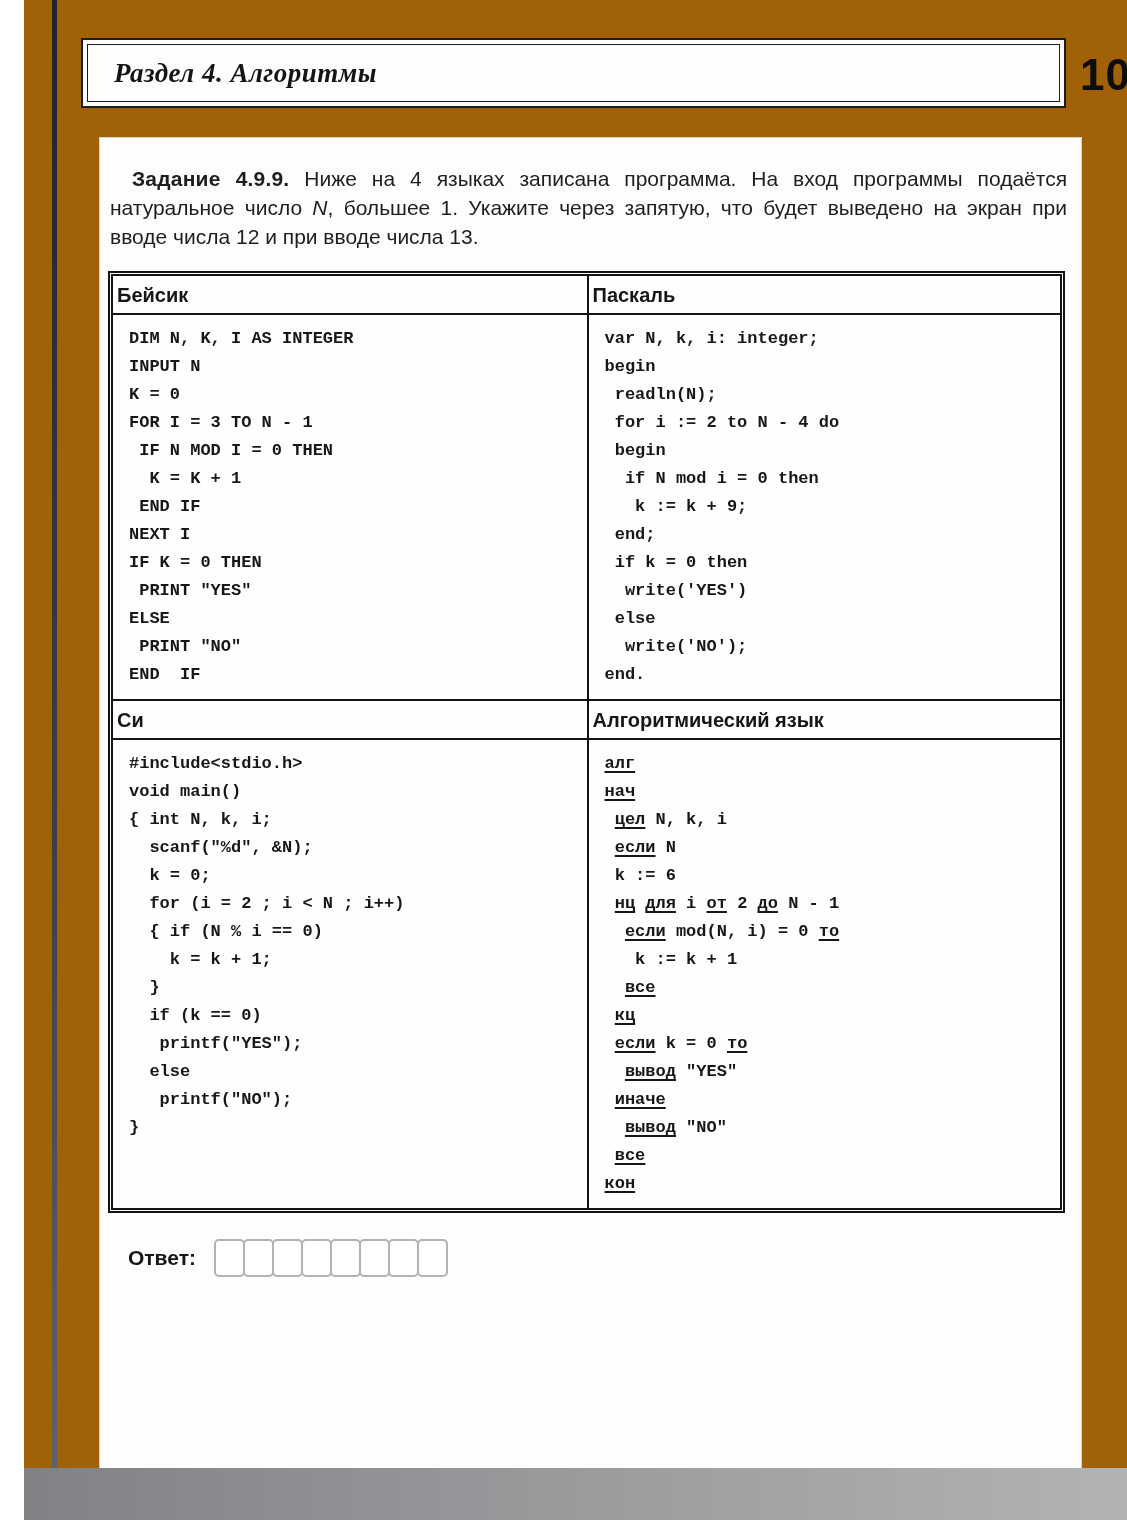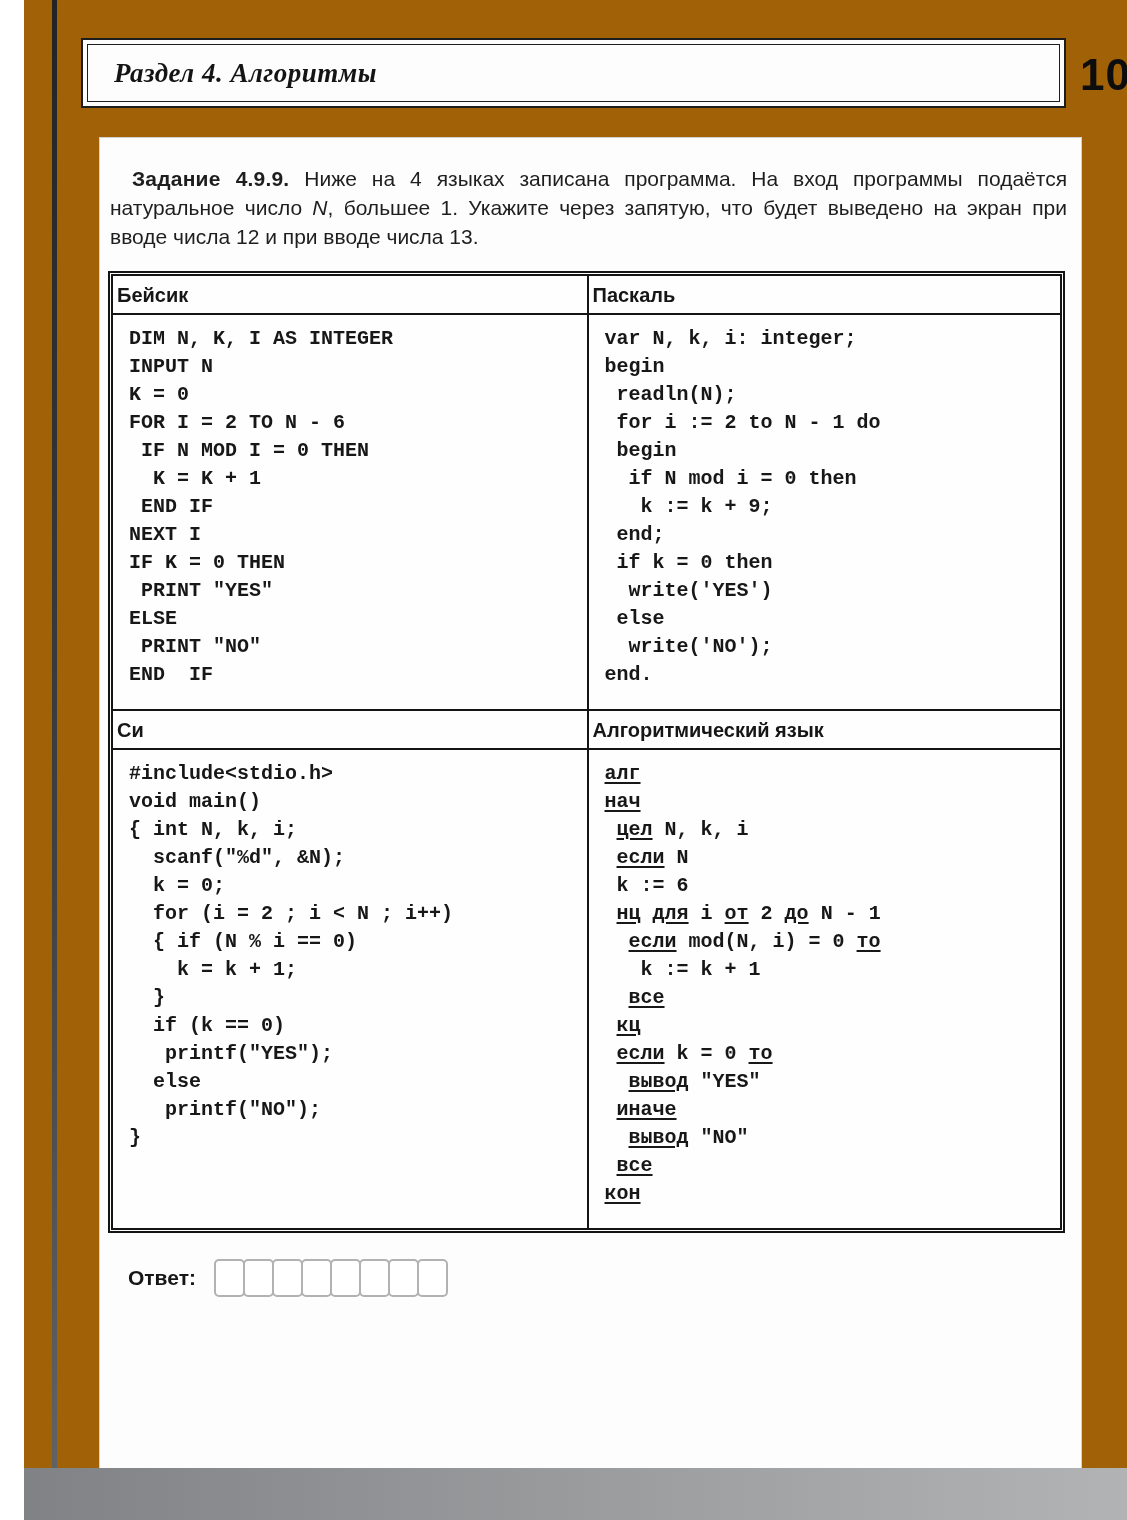--- a/index.html
+++ b/index.html
@@ -88,23 +88,23 @@
   .hdr {
     font-weight: bold;
     font-size: 20px;
     line-height: 20px;
     padding: 9px 0 8px 4px;
     color: #161616;
   }
   .code {
     font-family: "Liberation Mono", monospace;
     font-weight: bold;
-    font-size: 20px;
+    font-size: 17px;
     line-height: 28px;
-    padding: 10px 6px 20px 16px;
+    padding: 10px 6px 10px 16px;
     color: #171717;
   }
   .code-line { white-space: pre; }
   .code-line u, .hdr u {
     text-decoration-thickness: 2px;
     text-underline-offset: 3px;
   }
   
   .answer-row {
     margin-top: 26px;
@@ -159,36 +159,36 @@
         <span>Бейсик</span>
       </div>
       <div class="cell hdr c2">
         <span>Паскаль</span>
       </div>
 
       <div class="cell code c1">
           <div class="code-line">DIM N, K, I AS INTEGER</div>
           <div class="code-line">INPUT N</div>
           <div class="code-line">K = 0</div>
-          <div class="code-line">FOR I = 2 TO N - 6</div>
+          <div class="code-line">FOR I = 3 TO N - 1</div>
           <div class="code-line"> IF N MOD I = 0 THEN</div>
           <div class="code-line">  K = K + 1</div>
           <div class="code-line"> END IF</div>
           <div class="code-line">NEXT I</div>
           <div class="code-line">IF K = 0 THEN</div>
           <div class="code-line"> PRINT "YES"</div>
           <div class="code-line">ELSE</div>
           <div class="code-line"> PRINT "NO"</div>
           <div class="code-line">END  IF</div>
         </div>
       <div class="cell code c2">
           <div class="code-line">var N, k, i: integer;</div>
           <div class="code-line">begin</div>
           <div class="code-line"> readln(N);</div>
-          <div class="code-line"> for i := 2 to N - 1 do</div>
+          <div class="code-line"> for i := 2 to N - 4 do</div>
           <div class="code-line"> begin</div>
           <div class="code-line">  if N mod i = 0 then</div>
           <div class="code-line">   k := k + 9;</div>
           <div class="code-line"> end;</div>
           <div class="code-line"> if k = 0 then</div>
           <div class="code-line">  write('YES')</div>
           <div class="code-line"> else</div>
           <div class="code-line">  write('NO');</div>
           <div class="code-line">end.</div>
         </div>

